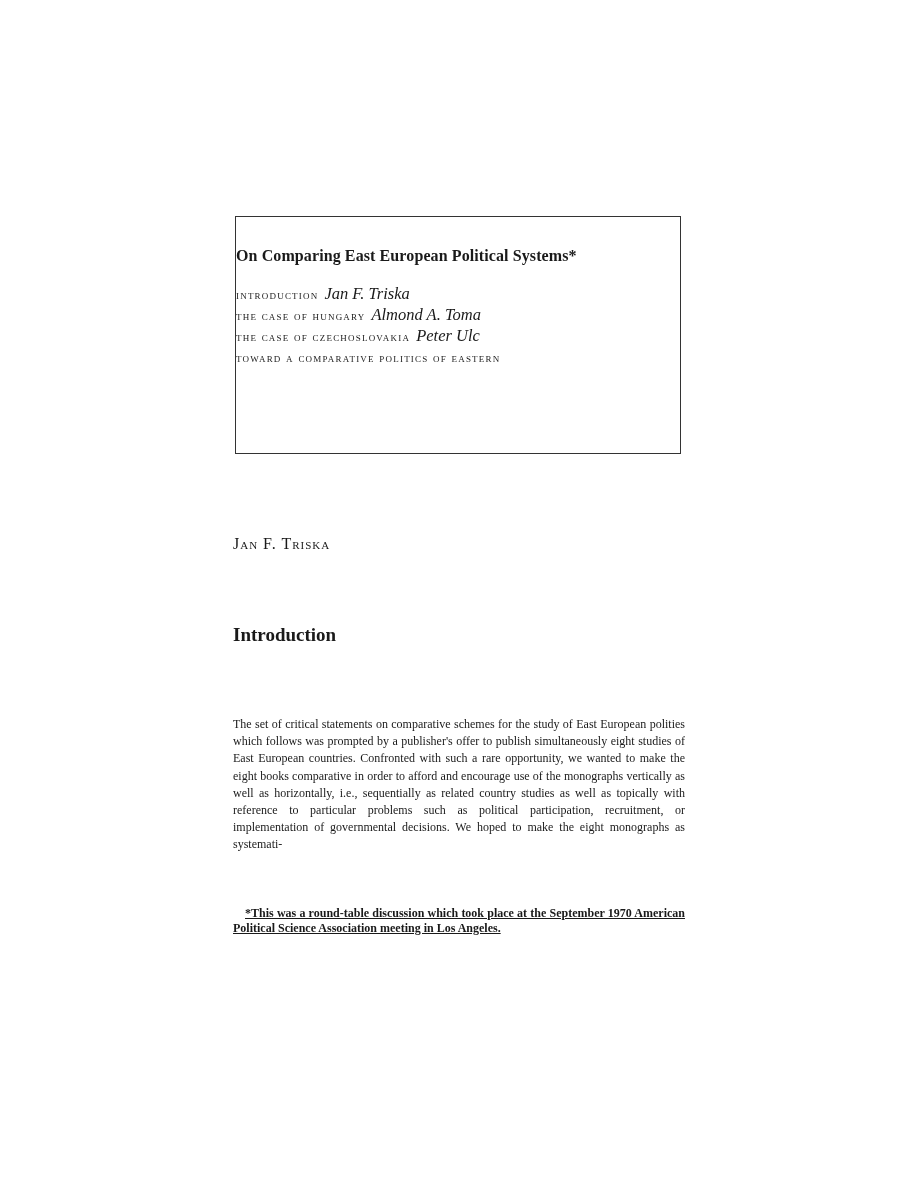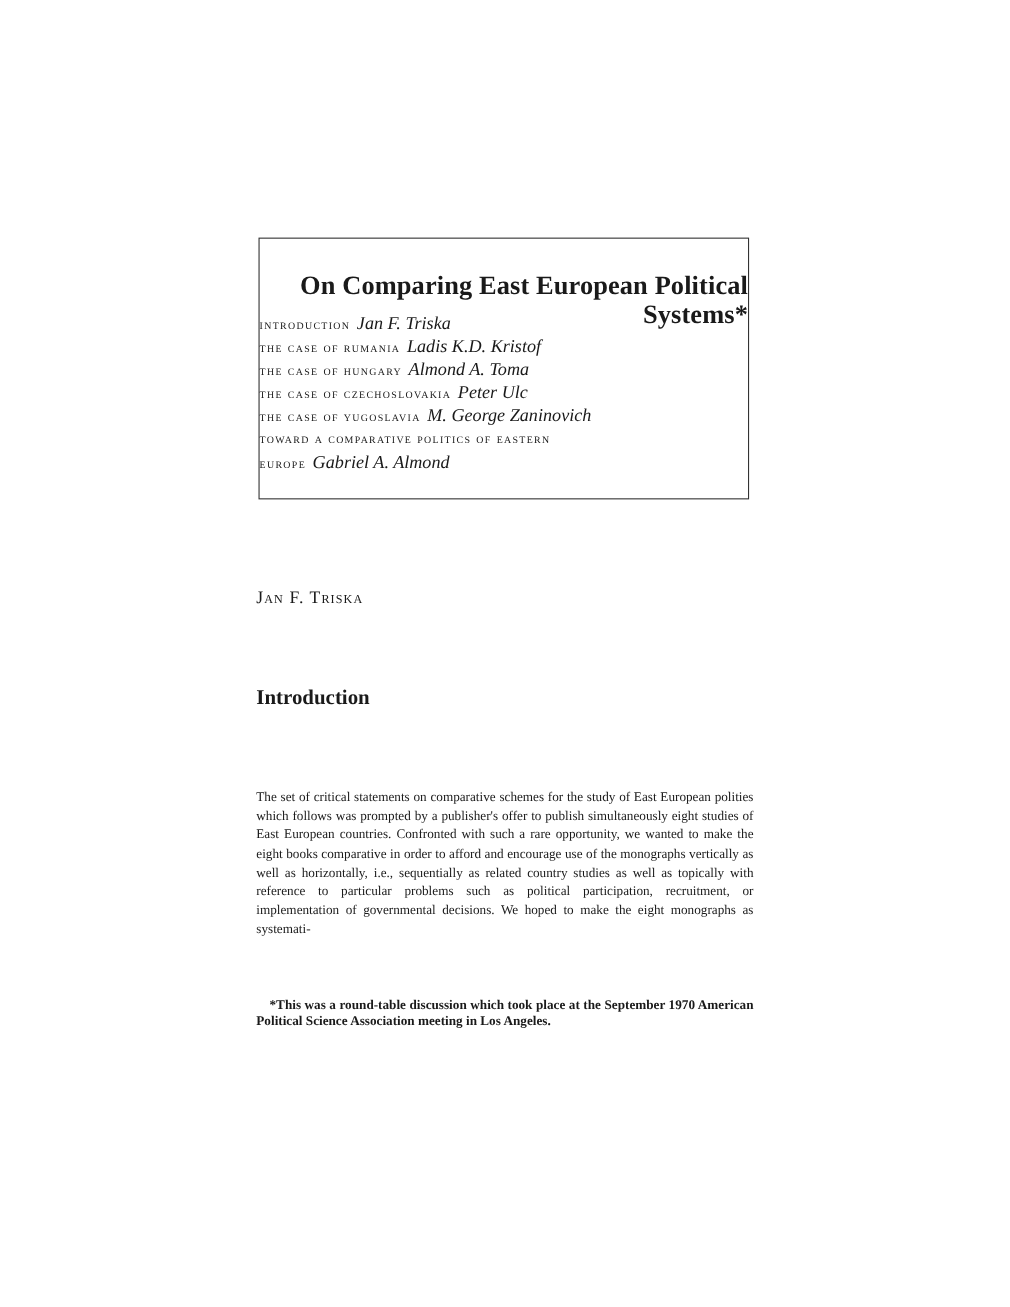--- a/index.html
+++ b/index.html
@@ -1,61 +1,52 @@
 <!DOCTYPE html>
 <html><head>
   <meta charset="utf-8">
   <style>
     html, body { margin: 0; padding: 0; background: #ffffff; }
     body { width: 918px; height: 1188px; position: relative; overflow: hidden;
            font-family: "Liberation Serif", "DejaVu Serif", serif; color: #1a1a1a; }
     .box { position: absolute; left: 235px; top: 216px; width: 446px; height: 238px;
            border: 1.5px solid #333; box-sizing: border-box; }
-    .box-title { position: absolute; left: 0; right: 0; top: 30px; text-align: right;
-                 font-weight: bold; font-size: 24px; letter-spacing: 0.1px; }
+    .box-title { position: absolute; left: 0; right: 0; top: 30px; text-align: left;
+                 font-weight: bold; font-size: 16px; letter-spacing: 0.1px; }
     .contents { position: absolute; left: 0; right: 0; top: 66px; text-align: left; }
     .contents .row { height: 21px; line-height: 21px; white-space: nowrap; }
     .sc { font-variant: small-caps; text-transform: lowercase; font-size: 13.5px; letter-spacing: 1.2px; }
     .auth { font-style: italic; font-size: 16.5px; margin-left: 6px; }
     .author-line { position: absolute; left: 233px; top: 535px; font-size: 16px;
                    font-variant: small-caps; letter-spacing: 1px; }
     .section-title { position: absolute; left: 233px; top: 624px; font-size: 19px; font-weight: bold; }
     .body-text { position: absolute; left: 233px; top: 716px; width: 452px; font-size: 12px;
                  line-height: 17.2px; text-align: justify; }
     .body-text p { margin: 0; }
     .footnote { position: absolute; left: 233px; top: 906px; width: 452px; font-size: 12px;
                 line-height: 14.5px; font-weight: bold; }
-    .footnote .fn-line1 { display: block; text-indent: 12px; text-align: justify; }
+    .footnote .fn-line1 { display: block; text-indent: 12px; text-align: justify; text-decoration: underline; }
   </style>
 </head>
 <body>
 
 <div class="box">
   <div class="box-title">On Comparing East European Political Systems*</div>
   <div class="contents">
     <div class="row">
       <span class="sc">Introduction</span><span class="auth">Jan F. Triska</span>
     </div>
     <div class="row">
-      <span class="sc">The Case of Rumania</span><span class="auth">Ladis K.D. Kristof</span>
-    </div>
-    <div class="row">
       <span class="sc">The Case of Hungary</span><span class="auth">Almond A. Toma</span>
     </div>
     <div class="row">
       <span class="sc">The Case of Czechoslovakia</span><span class="auth">Peter Ulc</span>
     </div>
     <div class="row">
-      <span class="sc">The Case of Yugoslavia</span><span class="auth">M. George Zaninovich</span>
-    </div>
-    <div class="row">
       <span class="sc">Toward a Comparative Politics of Eastern</span>
-    </div>
-    <div class="row">
-      <span class="sc">Europe</span><span class="auth">Gabriel A. Almond</span>
     </div>
   </div>
 </div>
 
 <div class="author-line">Jan F. Triska</div>
 
 <div class="section-title">Introduction</div>
 
 <div class="body-text">
   <p>The set of critical statements on comparative schemes for the study of East European polities which follows was prompted by a publisher's offer to publish simultaneously eight studies of East European countries.  Confronted with such a rare opportunity, we wanted to make the eight books comparative in order to afford and encourage use of the monographs vertically as well as horizontally, i.e., sequentially as related country studies as well as topically with reference to particular problems such as political participation, recruitment, or implementation of governmental decisions.  We hoped to make the eight monographs as systemati-</p>

